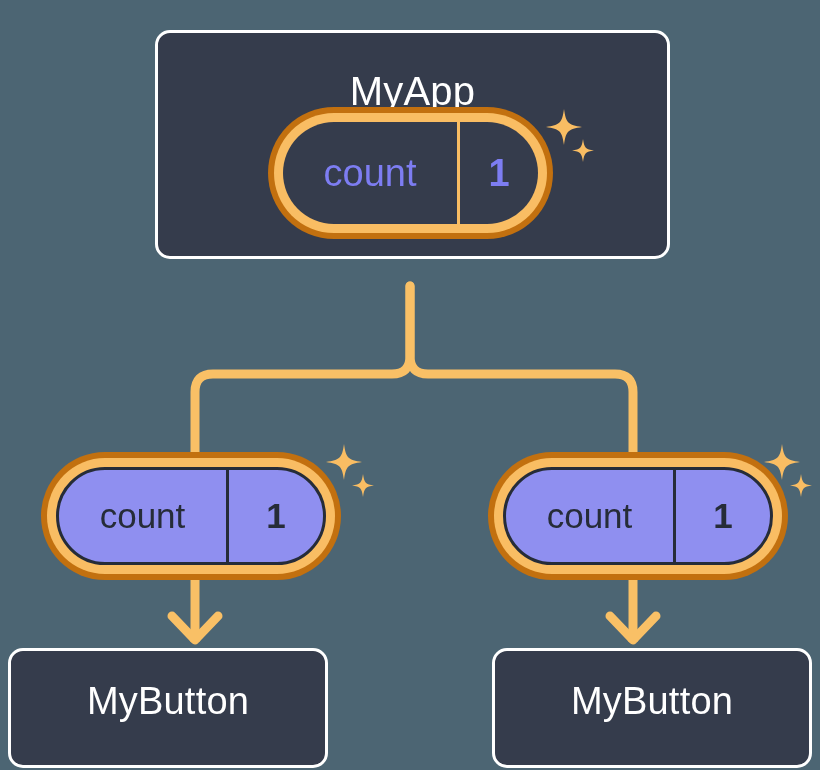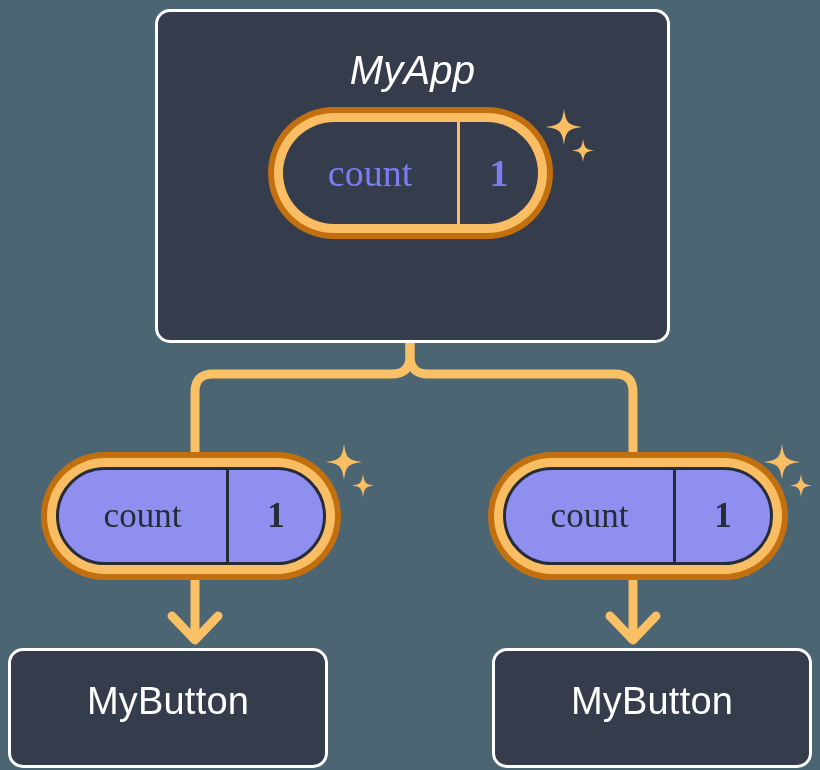--- a/index.html
+++ b/index.html
@@ -48,24 +48,23 @@
     left: 0;
     right: 0;
     text-align: center;
     color: #ffffff;
     letter-spacing: 0.2px;
     white-space: nowrap;
   }
 
   #card-myapp {
     left: 155px;
-    top: 9px;
+    top: 30px;
     width: 515px;
-    height: 334px;
-    font-style: italic;
+    height: 229px;
   }
   #card-myapp .card-title {
     top: 36px;
     font-size: 40px;
   }
 
   #card-button-left {
     left: 8px;
     top: 648px;
     width: 320px;
@@ -109,21 +108,20 @@
     align-items: stretch;
     overflow: hidden;
   }
 
   .pill-name, .pill-value {
     display: flex;
     align-items: center;
     justify-content: center;
     box-sizing: border-box;
     white-space: nowrap;
-    font-family: Liberation Serif, serif;
   }
 
   
   #pill-myapp {
     left: 268px;
     top: 107px;
     width: 285px;
     height: 132px;
   }
   #pill-myapp .pill-body {

